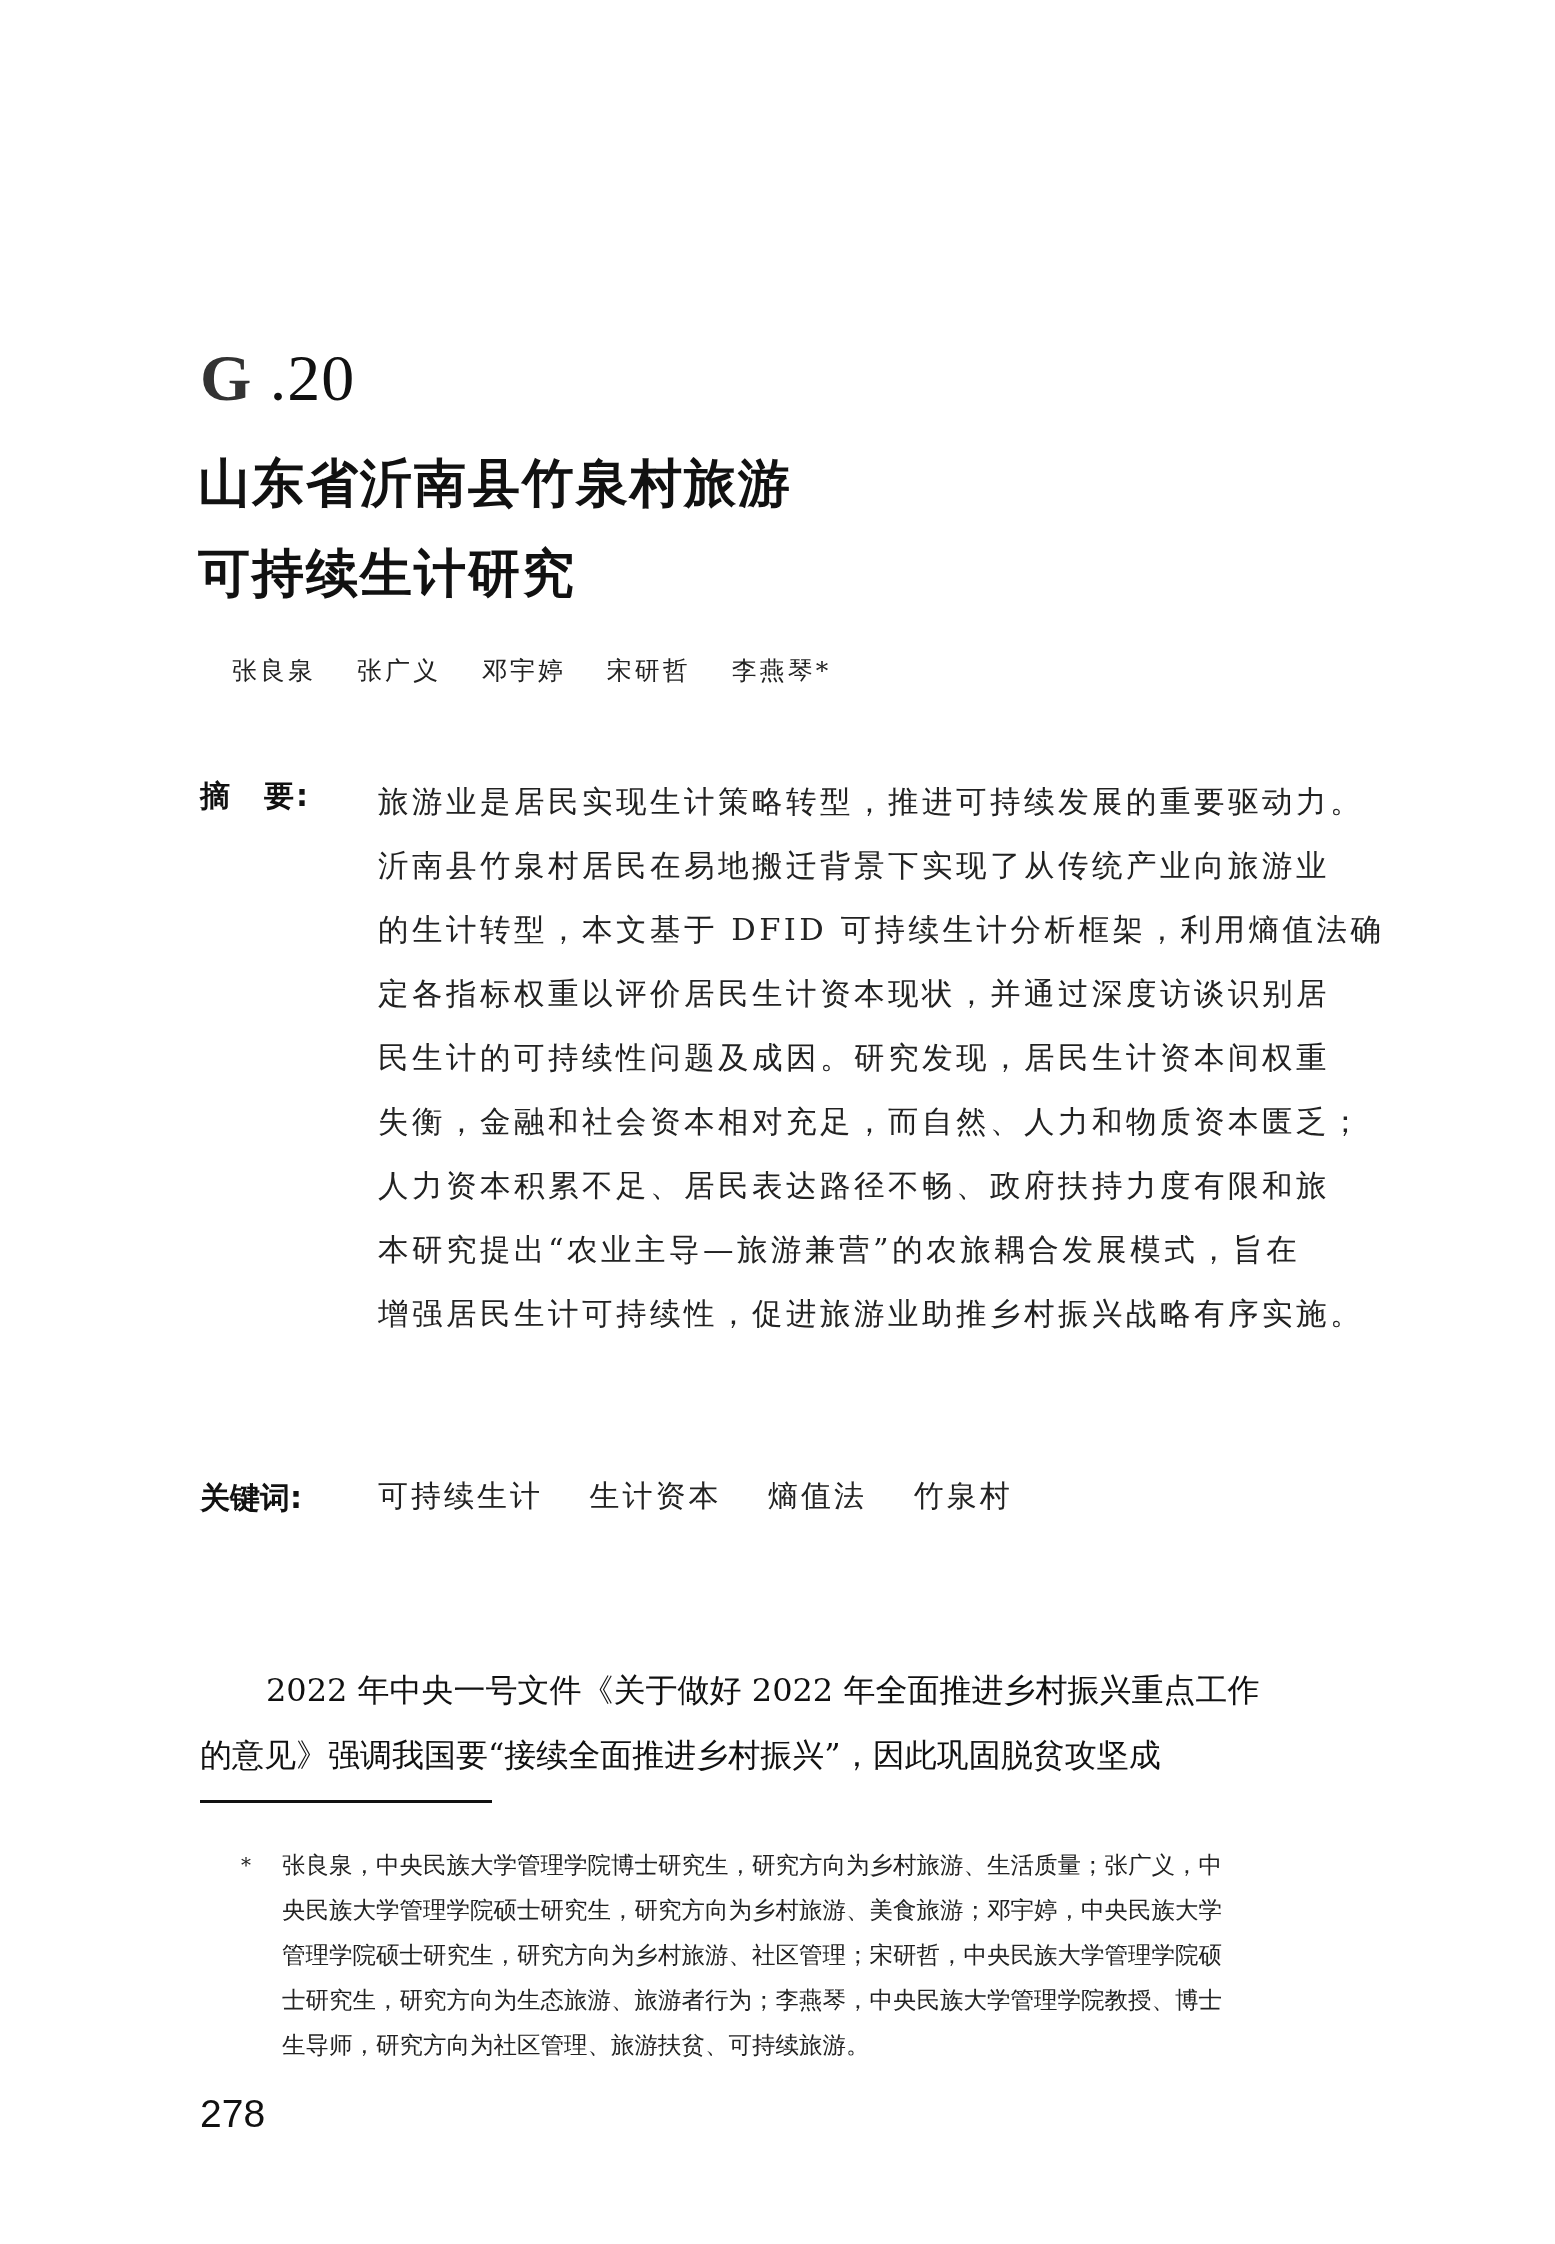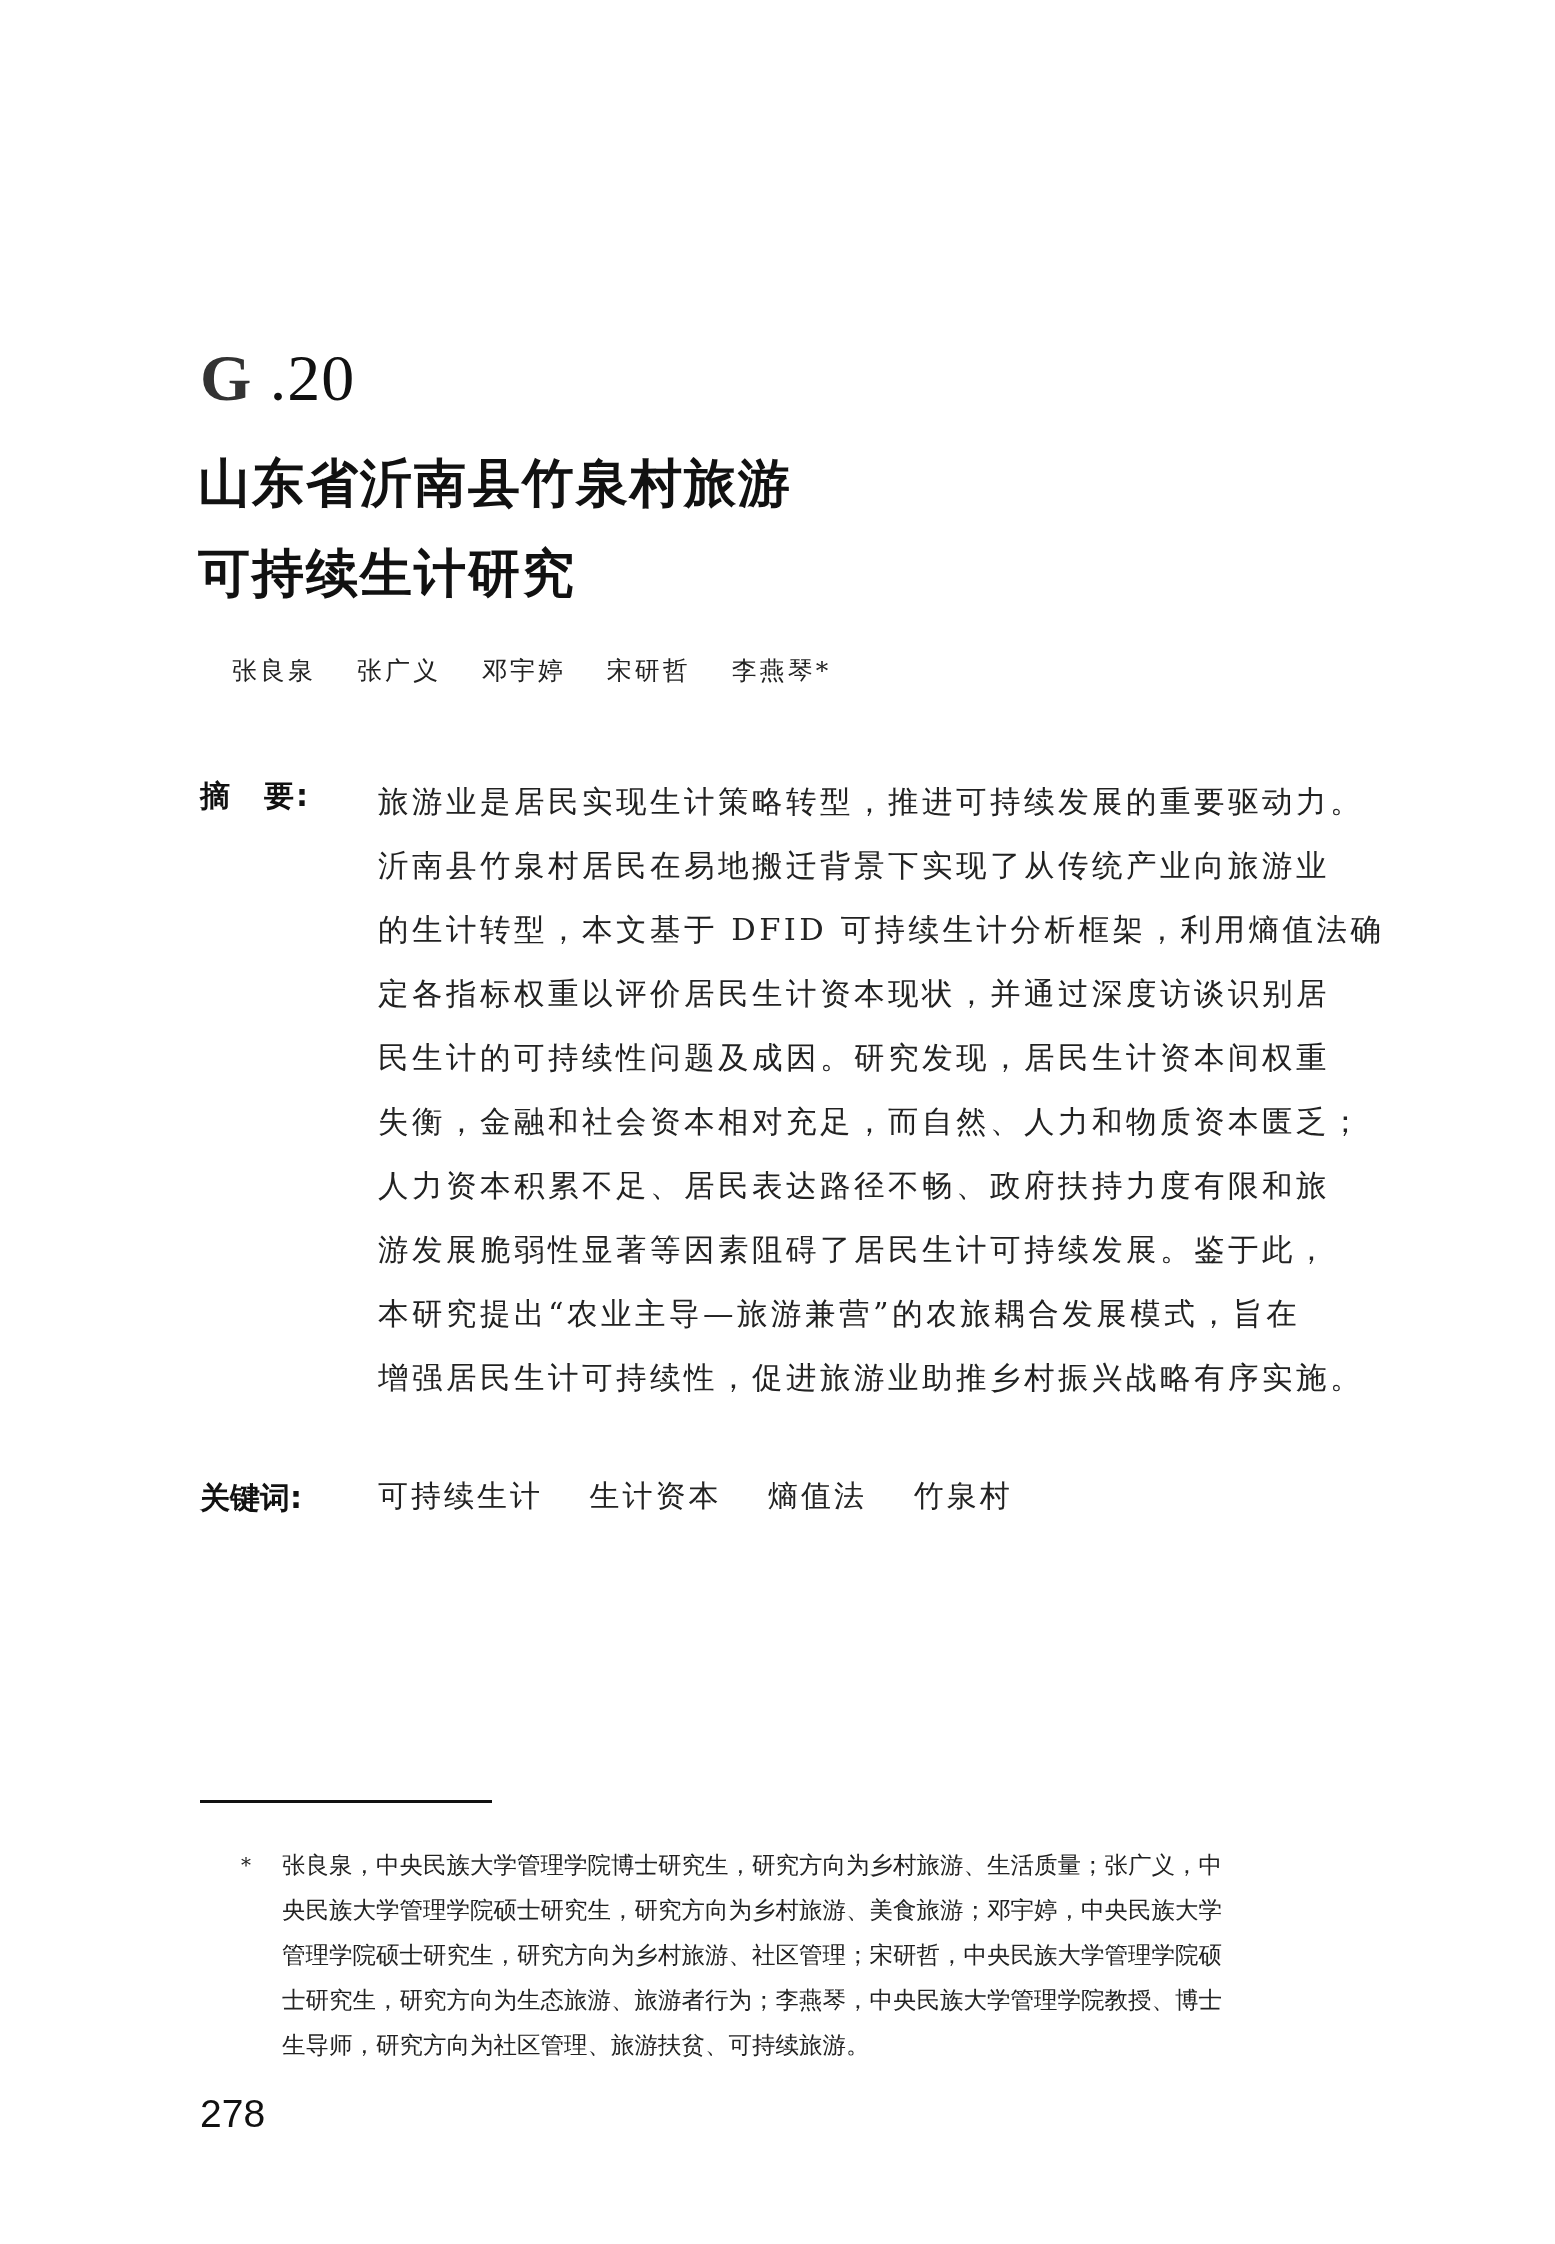--- a/index.html
+++ b/index.html
@@ -57,33 +57,36 @@
 
   <div class="abstract-label">摘　要:</div>
   <div class="abstract-text">
     <div>旅游业是居民实现生计策略转型，推进可持续发展的重要驱动力。</div>
     <div>沂南县竹泉村居民在易地搬迁背景下实现了从传统产业向旅游业</div>
     <div>的生计转型，本文基于 DFID 可持续生计分析框架，利用熵值法确</div>
     <div>定各指标权重以评价居民生计资本现状，并通过深度访谈识别居</div>
     <div>民生计的可持续性问题及成因。研究发现，居民生计资本间权重</div>
     <div>失衡，金融和社会资本相对充足，而自然、人力和物质资本匮乏；</div>
     <div>人力资本积累不足、居民表达路径不畅、政府扶持力度有限和旅</div>
-    <div>游发展脆弱性显著等因素阻碍了居民生计可持续发展。鉴于此，</div>
     <div>本研究提出“农业主导—旅游兼营”的农旅耦合发展模式，旨在</div>
     <div>增强居民生计可持续性，促进旅游业助推乡村振兴战略有序实施。</div>
   </div>
 
   <div class="kw-label">关键词:</div>
   <div class="kw-list">
     <span>可持续生计</span>
     <span>生计资本</span>
     <span>熵值法</span>
     <span>竹泉村</span>
   </div>
 
+  <div class="body-text">
+    <div class="indent">2022 年中央一号文件《关于做好 2022 年全面推进乡村振兴重点工作</div>
+    <div>的意见》强调我国要“接续全面推进乡村振兴”，因此巩固脱贫攻坚成</div>
+  </div>
 
   <div class="fn-rule"></div>
   <div class="footnote">
     <span class="star">*</span>
     <div class="lines">
       <div>张良泉，中央民族大学管理学院博士研究生，研究方向为乡村旅游、生活质量；张广义，中</div>
       <div>央民族大学管理学院硕士研究生，研究方向为乡村旅游、美食旅游；邓宇婷，中央民族大学</div>
       <div>管理学院硕士研究生，研究方向为乡村旅游、社区管理；宋研哲，中央民族大学管理学院硕</div>
       <div>士研究生，研究方向为生态旅游、旅游者行为；李燕琴，中央民族大学管理学院教授、博士</div>
       <div>生导师，研究方向为社区管理、旅游扶贫、可持续旅游。</div>

